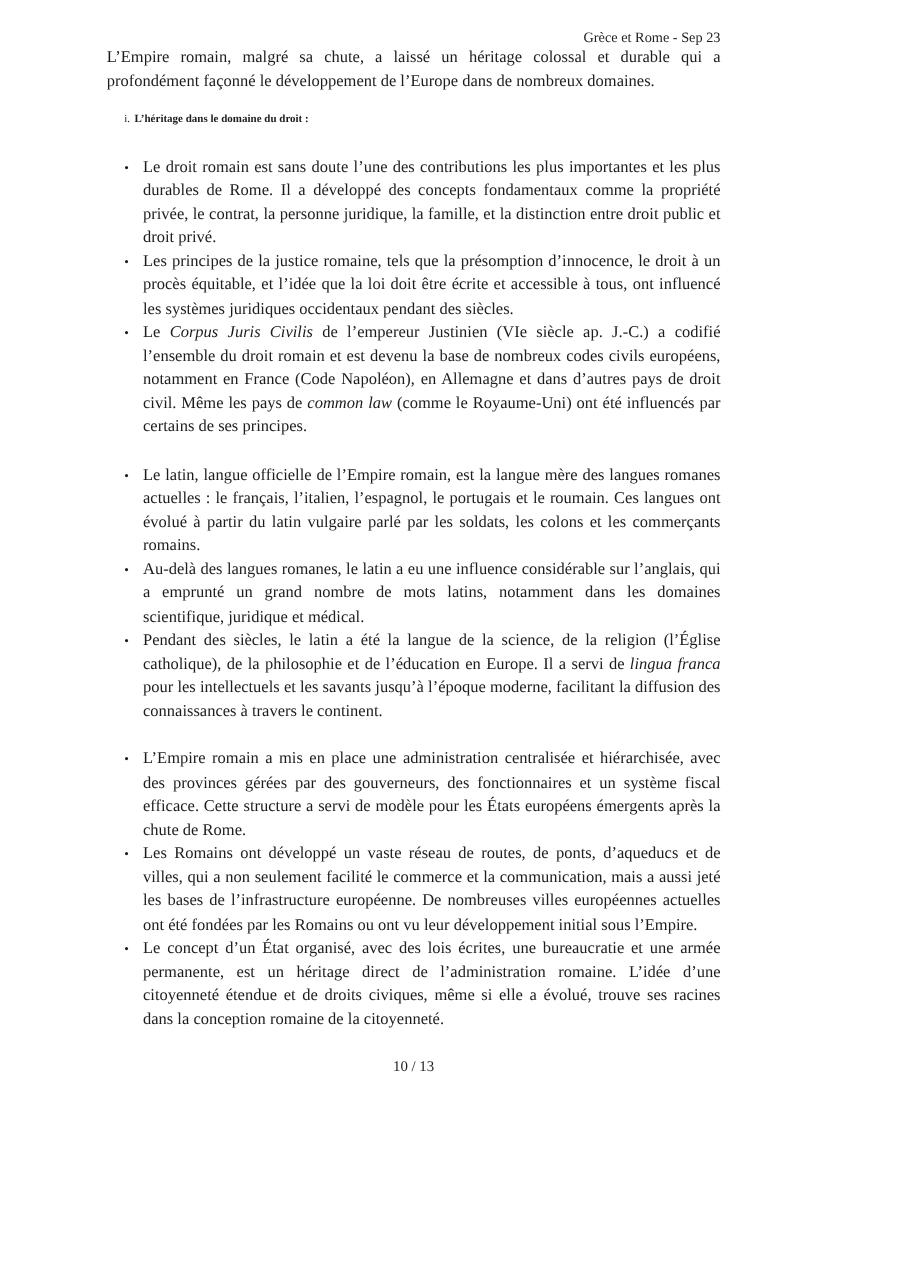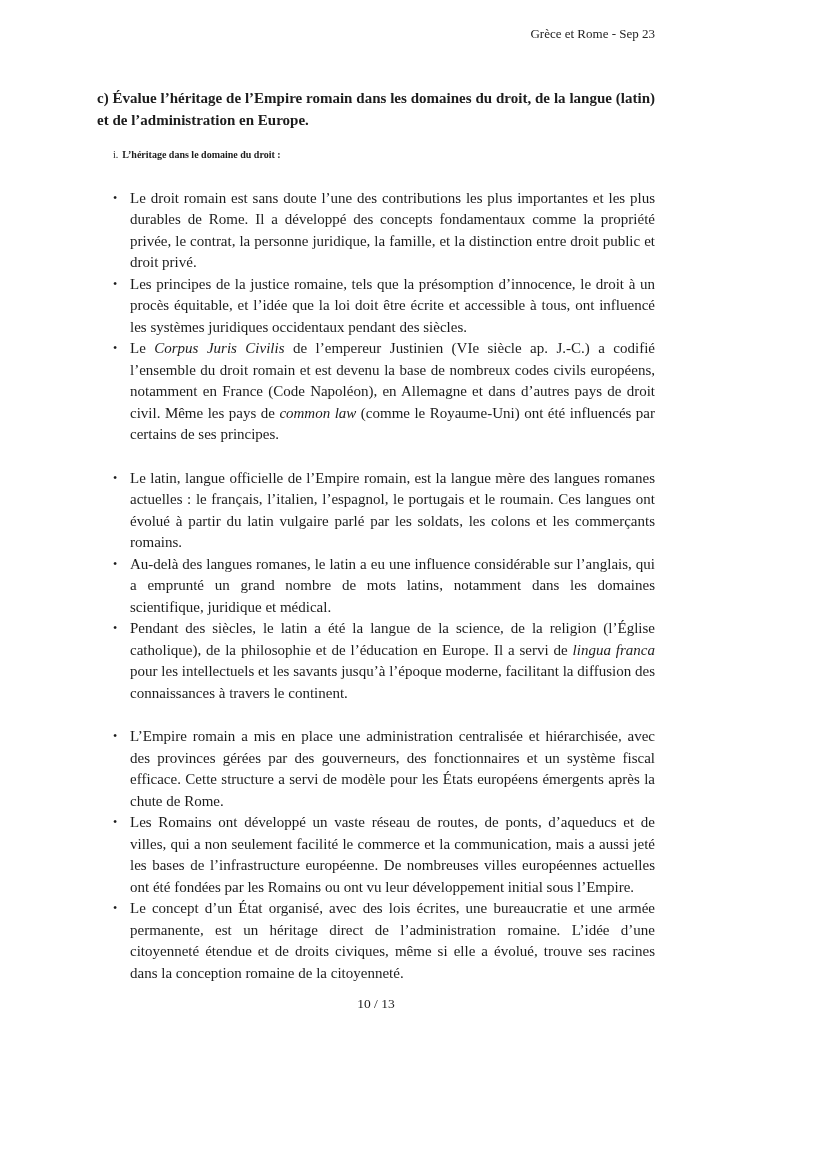--- a/index.html
+++ b/index.html
@@ -59,36 +59,36 @@
     flex: 1;
     display: block;
     text-align: justify;
   }
   .concl {
     margin-top: 13px;
     hyphens: auto;
     -webkit-hyphens: auto;
   }
   .footer {
-    margin-top: 12px;
+    margin-top: 24px;
     text-align: center;
     font-size: 13.5px;
     color: #1c1c1c;
   }
 </style>
 </head>
 <body>
 
 <div class="page">
   <div class="header">
     <span>Grèce et Rome - Sep 23</span>
   </div>
 
   <div class="content">
-    <p class="title">c) Évalue l’héritage de l’Empire romain dans les domaines du droit, de la langue (latin) et de l’administration en Europe.</p>
+    <p class="para">L’Empire romain, malgré sa chute, a laissé un héritage colossal et durable qui a profondément façonné le développement de l’Europe dans de nombreux domaines.</p>
 
     <section>
       <p class="sec-head">
         <span class="sec-num">i.</span><span class="sec-title">L’héritage dans le domaine du droit&nbsp;:</span>
       </p>
       <ul class="bullets">
         <li>
           <span class="blt">•</span>
           <span class="btxt"><span>Le droit romain est sans doute l’une des contributions les plus importantes et les plus durables de Rome. Il a développé des concepts fondamentaux comme la propriété privée, le contrat, la personne juridique, la famille, et la distinction entre droit public et droit privé.</span></span>
         </li>

